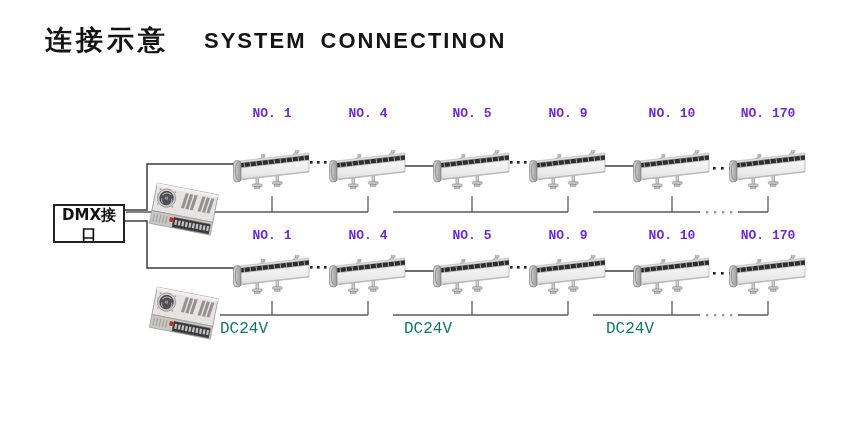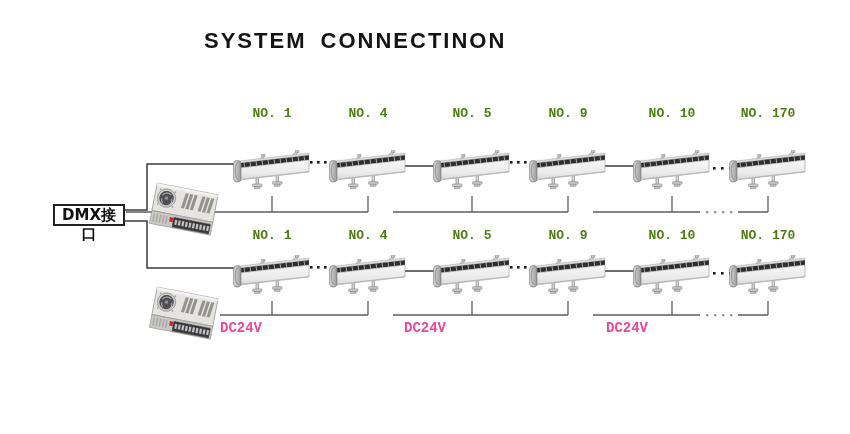--- a/index.html
+++ b/index.html
@@ -12,47 +12,48 @@
     font-size:27px;font-weight:bold;letter-spacing:4px;color:#141414;
     font-family:"DejaVu Sans","Liberation Sans",sans-serif;
   }
   .title-en{
     position:absolute;left:204px;top:28px;
     font-size:22px;font-weight:bold;letter-spacing:2px;word-spacing:6px;color:#141414;
     font-family:Liberation Sans, sans-serif;
   }
   .diagram-svg{position:absolute;left:0;top:0;width:850px;height:434px;}
   .dmx-box{
-    position:absolute;left:53px;top:204px;width:72px;height:22px;
+    position:absolute;left:53px;top:204px;width:72px;height:39px;
     border:2px solid #222;background:#ffffff;box-sizing:border-box;
     font-size:15px;font-weight:bold;line-height:19px;text-align:center;color:#111;
     z-index:3;
   }
   .fixture-label{
     position:absolute;width:90px;text-align:center;
     font-family:"Liberation Mono","DejaVu Sans Mono",monospace;
-    font-size:13px;font-weight:bold;color:#4d7c0f;white-space:nowrap;
+    font-size:13px;font-weight:bold;color:#6d28d9;white-space:nowrap;
   }
   .row1-label{top:106px;}
   .row2-label{top:228px;}
   .dc-label{
     position:absolute;top:320px;
     font-family:"Liberation Mono","DejaVu Sans Mono",monospace;
-    font-size:14px;font-weight:bold;color:#ec4899;
+    font-size:16px;font-weight:normal;color:#0f766e;
   }
   .caption{
     position:absolute;left:295px;top:348px;width:400px;text-align:center;
     font-size:14px;color:#141414;letter-spacing:1px;
   }
 </style>
 </head>
 <body>
 
 <div class="page">
 
+  <div class="title-zh">连接示意</div>
   <div class="title-en">SYSTEM CONNECTINON</div>
 
   <svg class="diagram-svg" viewBox="0 0 850 434">
     <defs>
       <linearGradient id="gradBody" x1="0" y1="0" x2="0" y2="1">
         <stop offset="0" stop-color="#f7f7f7"></stop>
           <stop offset="0.7" stop-color="#e9e9e9"></stop>
           <stop offset="1" stop-color="#d8d8d8"></stop>
       </linearGradient>
       <linearGradient id="gradCap" x1="0" y1="0" x2="1" y2="0">

